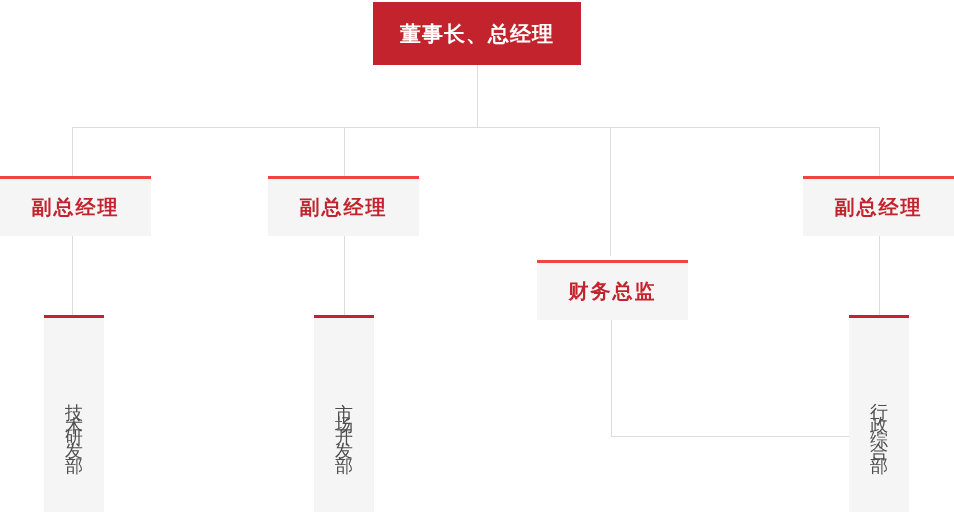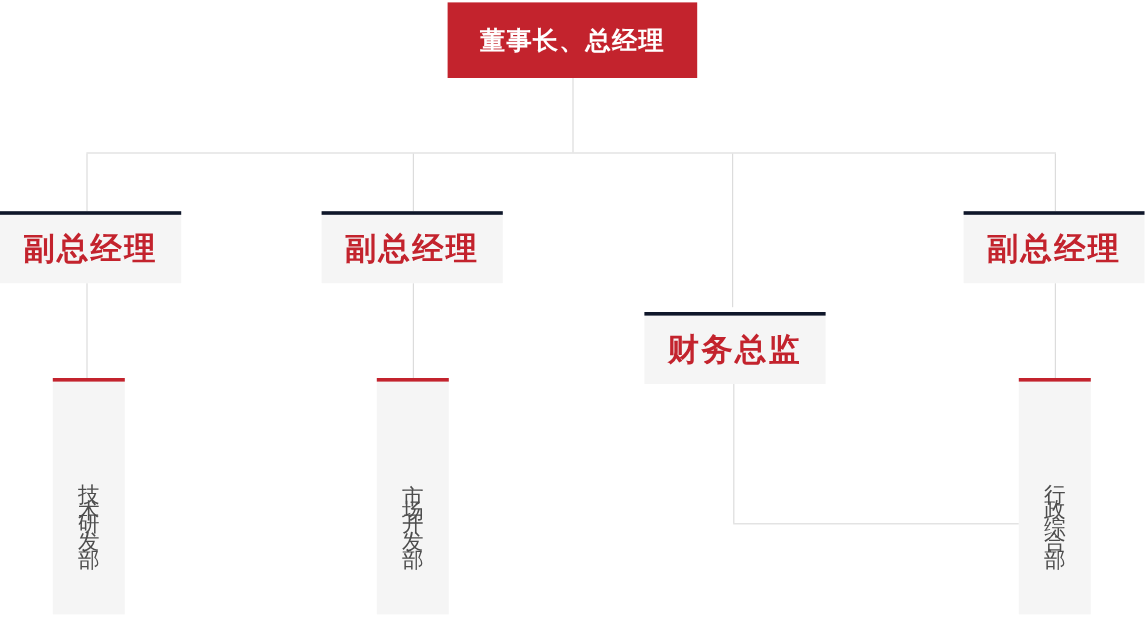--- a/index.html
+++ b/index.html
@@ -29,23 +29,23 @@
   }
   .root-node {
     background: #c3232d;
     color: #ffffff;
     font-size: 21px;
     font-weight: bold;
     letter-spacing: 1px;
   }
   .mid-node {
     background: #f5f5f5;
-    border-top: 3px solid #0f172a;
+    border-top: 3px solid #ef4444;
     color: #c3232d;
-    font-size: 26px;
+    font-size: 20px;
     font-weight: bold;
     letter-spacing: 2px;
   }
   .dept-node {
     background: #f5f5f5;
     border-top: 3px solid #c3232d;
     color: #4d4d4d;
     font-size: 18px;
   }
   .dept-label {

